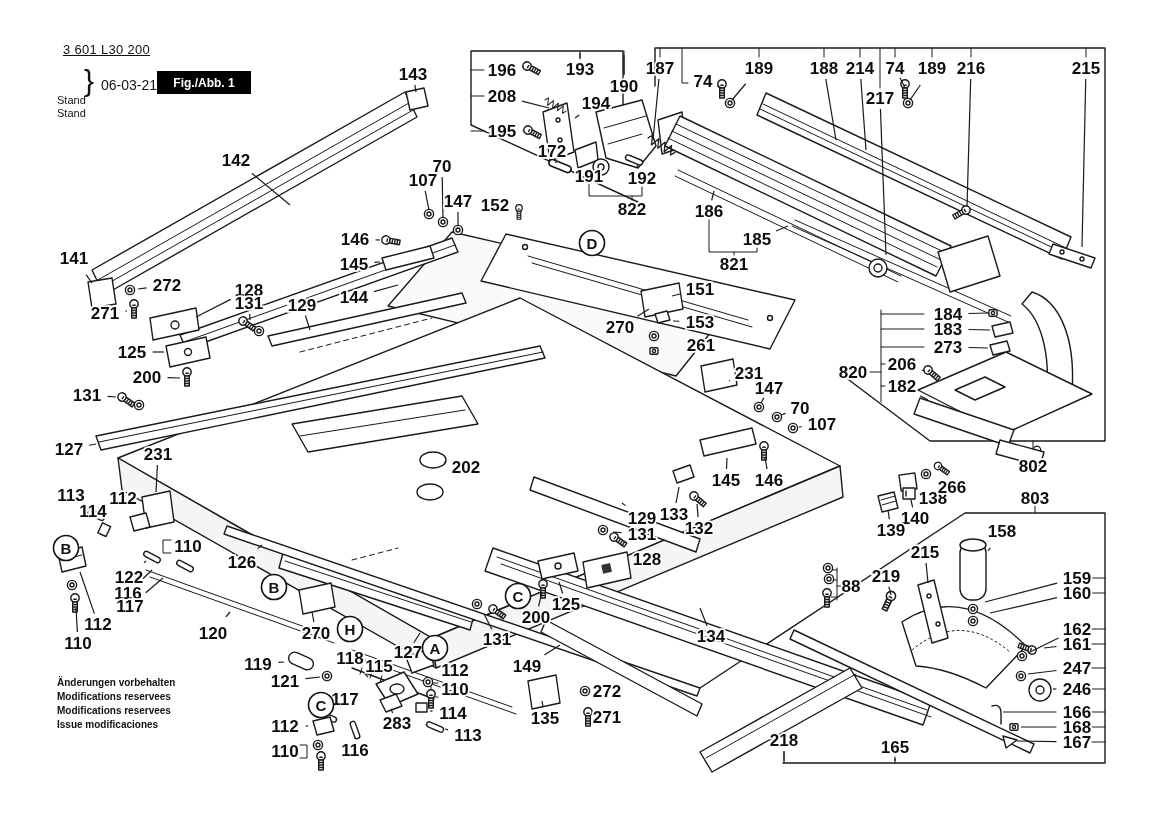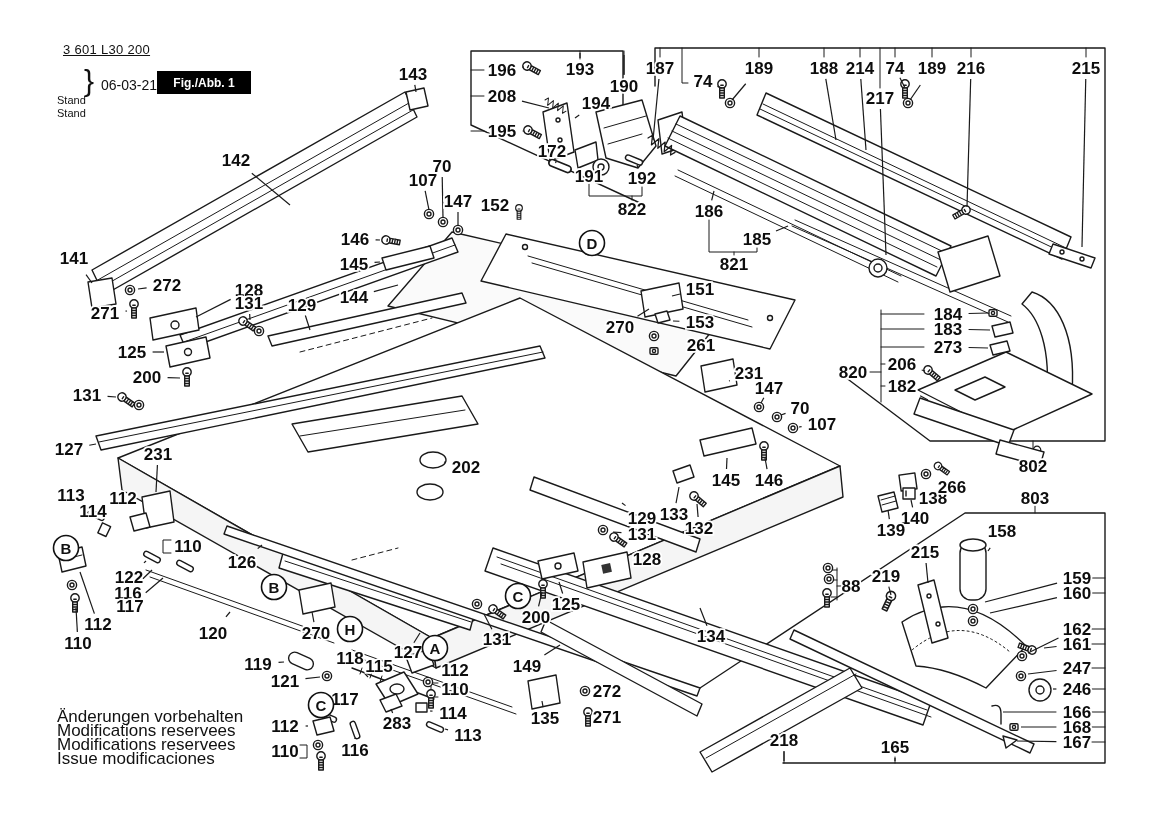--- a/index.html
+++ b/index.html
@@ -5,21 +5,21 @@
   html,body{margin:0;padding:0;background:#e8e8e8;}
   .page{position:relative;width:1169px;height:826px;background:#ffffff;overflow:hidden;
         font-family:"Liberation Sans",sans-serif;color:#111;}
   .hdr{position:absolute;left:63px;top:42px;text-decoration:underline;}
   .pcode{font-size:13px;letter-spacing:.3px;}
   .standrow{position:absolute;left:57px;top:70px;font-size:11px;line-height:13px;margin-top:24px;}
   .brace{position:absolute;left:84px;top:64px;font-size:30px;font-weight:400;}
   .idate{position:absolute;left:101px;top:77px;font-size:14px;}
   .badge{position:absolute;left:157px;top:71px;width:94px;height:23px;background:#000;color:#fff;
          font-weight:bold;font-size:12px;display:flex;align-items:center;justify-content:center;}
-  .foot{position:absolute;left:57px;top:710px;font-size:17px;line-height:14px;}
+  .foot{position:absolute;left:57px;top:676px;font-size:10px;line-height:14px;font-weight:bold;}
   svg{position:absolute;left:0;top:0;}
   .ln{fill:none;stroke:#1a1a1a;stroke-width:1.4;stroke-linejoin:round;stroke-linecap:round;}
   .thin{stroke-width:1;}
   .fw{fill:#fff;}
   .fg{fill:#f5f5f5;}
   .fgg{fill:#fafafa;}
   .dash{stroke-dasharray:5 4;stroke-width:1;}
   .tick{stroke-dasharray:2 3;stroke-width:1;}
   .lead{stroke:#1a1a1a;stroke-width:1.2;fill:none;}
   text.plabel{font-family:"Liberation Sans",sans-serif;font-weight:bold;font-size:17px;fill:#0d0d0d;

